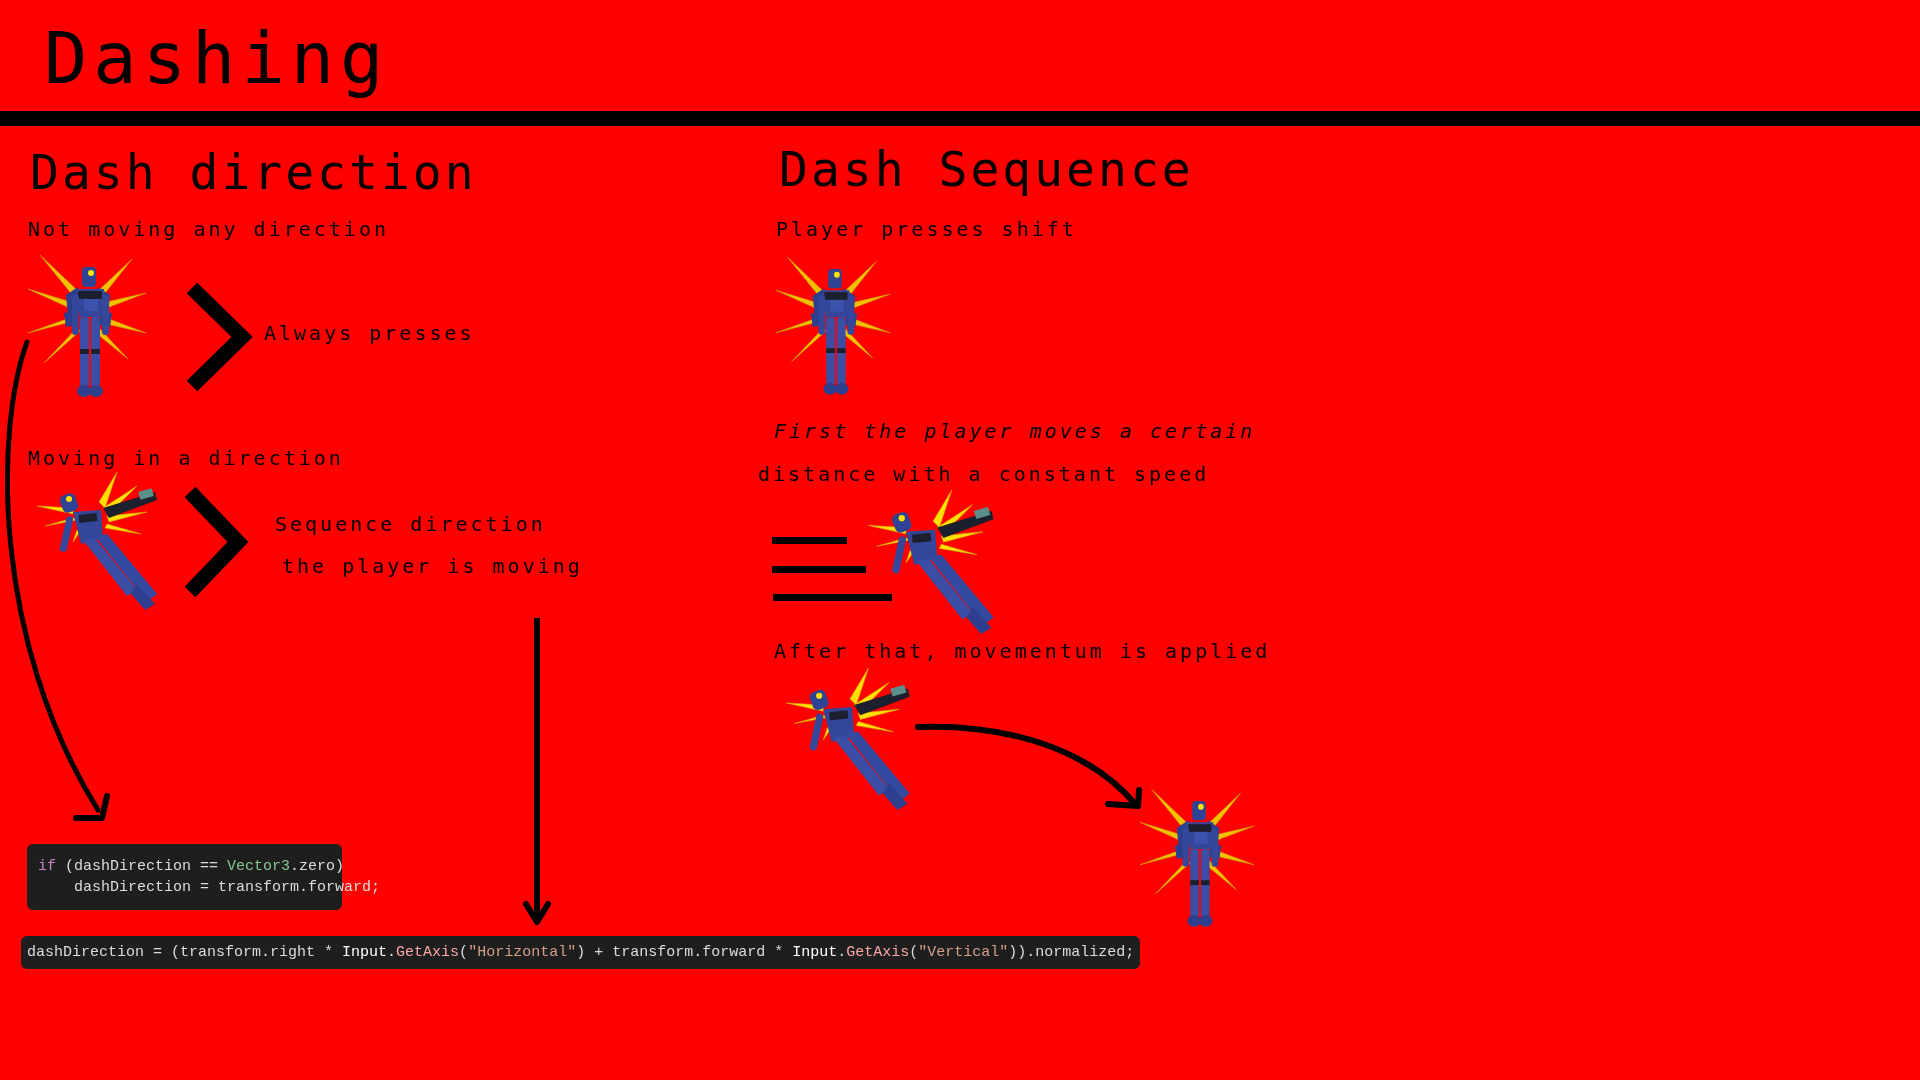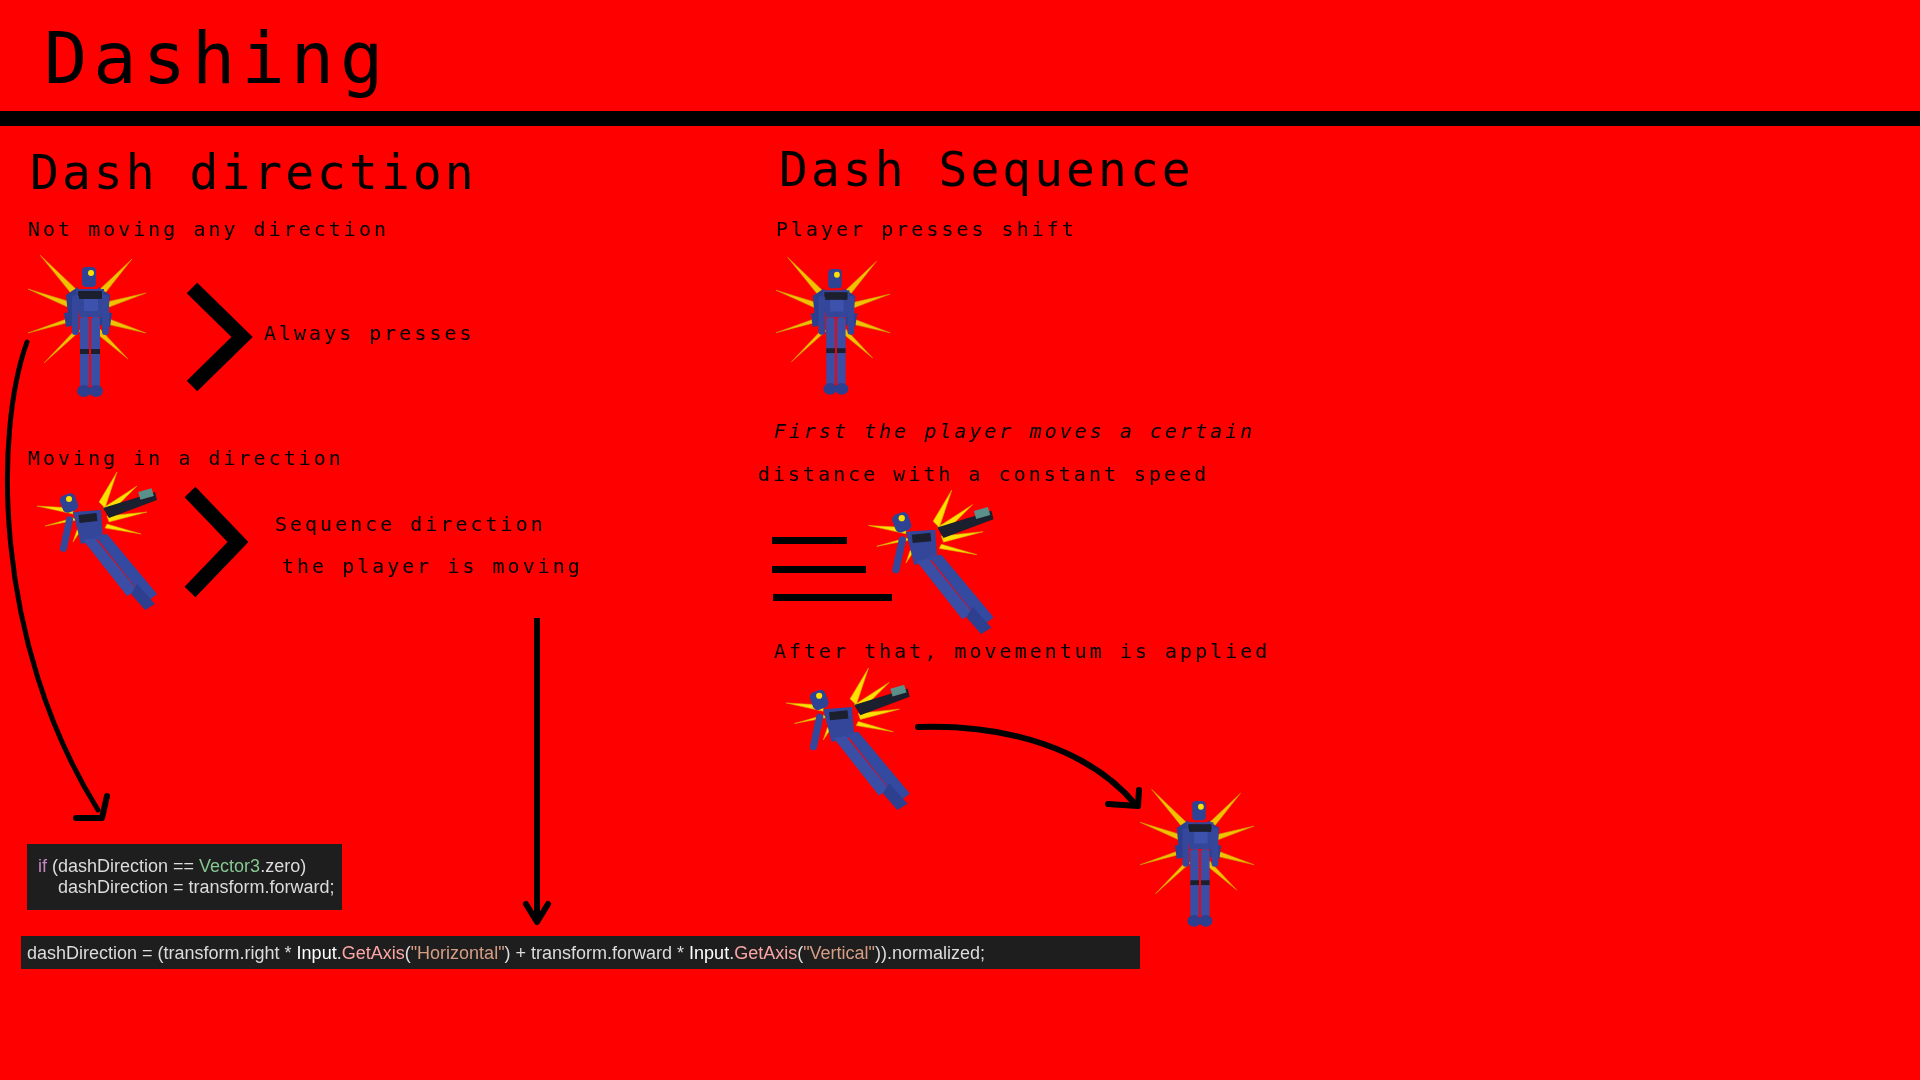--- a/index.html
+++ b/index.html
@@ -9,22 +9,22 @@
   }
   .abs { position:absolute; }
   .title {
     left:44px; top:8px; font-size:72px; font-weight:normal; letter-spacing:6px; line-height:100px;
   }
   .bar { left:0; top:111px; width:1920px; height:15px; background:#000; }
   .h2 { font-size:48px; letter-spacing:3px; line-height:48px; white-space:nowrap; }
   .t { font-size:20px; letter-spacing:3px; line-height:34px; white-space:nowrap; }
   .code {
     background:#1e1e1e; color:#dcdcdc;
-    font-family: Liberation Sans, sans-serif;
-    font-size:18px; white-space:pre; box-sizing:border-box;
+    font-family: Liberation Mono, monospace;
+    font-size:15px; white-space:pre; box-sizing:border-box;border-radius:6px;
   }
   .code .kw { color:#c586c0; }
   .code .ty { color:#86c691; }
   .code .cls { color:#ffffff; }
   .code .fn { color:#fca5a5; }
   .code .str { color:#d69d85; }
   svg { position:absolute; overflow:visible; }
 </style>
 </head>
 <body>

